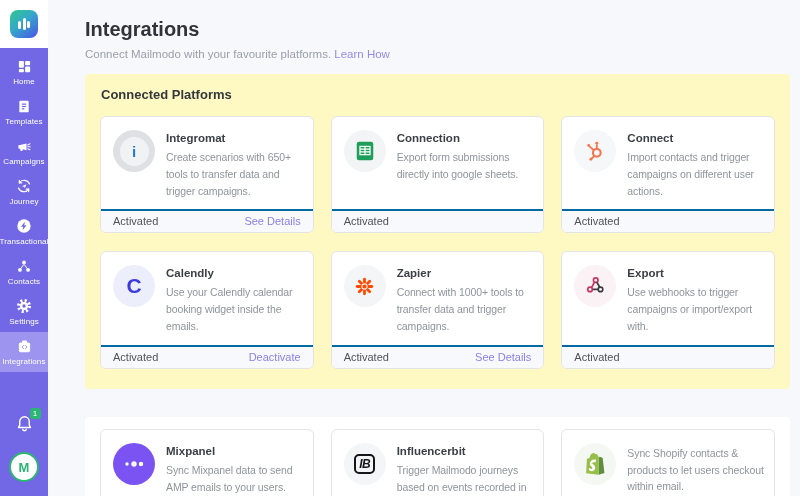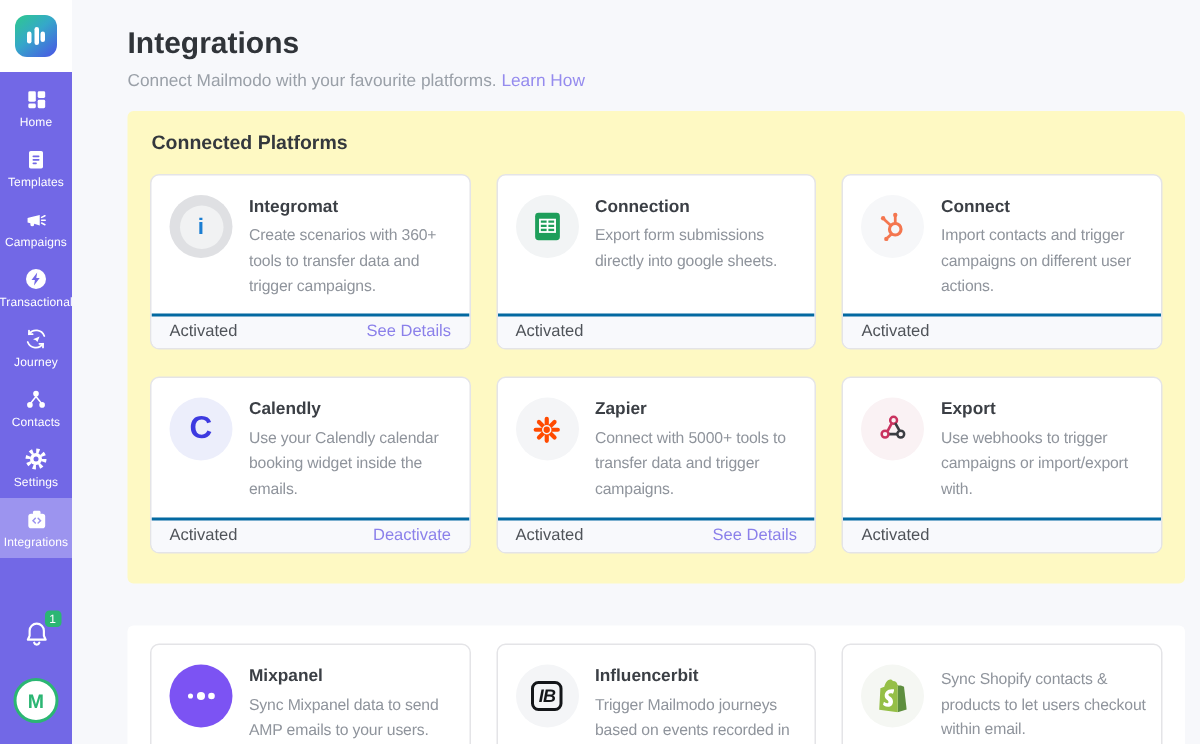--- a/index.html
+++ b/index.html
@@ -93,41 +93,41 @@
       <span>
         <svg width="16" height="15" viewBox="0 0 24 24">
             <path d="M3 10v5l3 .6V17a2 2 0 0 0 4 0v-.8L16 18V7L6 9.4 3 10z" fill="#fff"></path>
             <path d="M18 9.5l3.5-1.8M18 12.5h3.8M18 15.5l3.5 1.8" stroke="#fff" stroke-width="1.7" fill="none" stroke-linecap="round"></path>
           </svg>
       </span>
       <span class="lbl">Campaigns</span>
     </div>
     <div class="nav-item">
       <span>
-        <svg width="16" height="16" viewBox="0 0 24 24">
-            <circle cx="12" cy="12" r="10" fill="#fff"></circle>
-            <path d="M13.2 5.5L7.5 13h3.4l-.9 5.5 5.7-7.5h-3.4l.9-5.5z" fill="#7268e6"></path>
-          </svg>
-      </span>
-      <span class="lbl">Transactional</span>
-    </div>
-    <div class="nav-item">
-      <span>
         <svg width="16" height="16" viewBox="0 0 24 24" fill="none" stroke="#fff" stroke-width="1.8" stroke-linecap="round">
             <path d="M20.3 9A8.7 8.7 0 0 0 5 7.2"></path>
             <path d="M3.7 15a8.7 8.7 0 0 0 15.3 1.8"></path>
             <path d="M5 3.6v3.6h3.6"></path>
             <path d="M19 20.4v-3.6h-3.6"></path>
             <path d="M9 12.2l6.6-2.8-2.2 5.6-1.6-1.7L9 12.2z" fill="#fff" stroke="none"></path>
           </svg>
       </span>
       <span class="lbl">Journey</span>
     </div>
     <div class="nav-item">
       <span>
+        <svg width="16" height="16" viewBox="0 0 24 24">
+            <circle cx="12" cy="12" r="10" fill="#fff"></circle>
+            <path d="M13.2 5.5L7.5 13h3.4l-.9 5.5 5.7-7.5h-3.4l.9-5.5z" fill="#7268e6"></path>
+          </svg>
+      </span>
+      <span class="lbl">Transactional</span>
+    </div>
+    <div class="nav-item">
+      <span>
         <svg width="16" height="15" viewBox="0 0 24 24">
             <path d="M12 8.5L6.5 15.5M12 8.5l5.5 7" stroke="#fff" stroke-width="1.6"></path>
             <circle cx="12" cy="5.5" r="3" fill="#fff"></circle>
             <circle cx="5.5" cy="17.5" r="3" fill="#fff"></circle>
             <circle cx="18.5" cy="17.5" r="3" fill="#fff"></circle>
           </svg>
       </span>
       <span class="lbl">Contacts</span>
     </div>
     <div class="nav-item">
@@ -180,21 +180,21 @@
     <div class="panel-heading">Connected Platforms</div>
     <div class="grid">
 
       <div class="card">
         <div class="card-body">
           <div class="badge integromat-outer">
             <div class="integromat-inner">i</div>
           </div>
           <div class="card-text">
             <div class="card-title">Integromat</div>
-            <div class="card-desc">Create scenarios with 360+ tools to transfer data and trigger campaigns.</div>
+            <div class="card-desc">Create scenarios with 650+ tools to transfer data and trigger campaigns.</div>
           </div>
         </div>
         <div class="card-footer">
           <span class="status">Activated</span>
           <span class="action">See Details</span>
         </div>
       </div>
 
       <div class="card">
         <div class="card-body">
@@ -272,21 +272,21 @@
                   <rect x="10.4" y="2" width="3.2" height="20" rx="1.6"></rect>
                 </g>
                 <g transform="rotate(135 12 12)">
                   <rect x="10.4" y="2" width="3.2" height="20" rx="1.6"></rect>
                 </g>
                 <circle cx="12" cy="12" r="3" fill="#ff4a00" stroke="#f4f5f7" stroke-width="1.2"></circle>
               </svg>
           </div>
           <div class="card-text">
             <div class="card-title">Zapier</div>
-            <div class="card-desc">Connect with 5000+ tools to transfer data and trigger campaigns.</div>
+            <div class="card-desc">Connect with 1000+ tools to transfer data and trigger campaigns.</div>
           </div>
         </div>
         <div class="card-footer">
           <span class="status">Activated</span>
           <span class="action">See Details</span>
         </div>
       </div>
 
       <div class="card">
         <div class="card-body">

